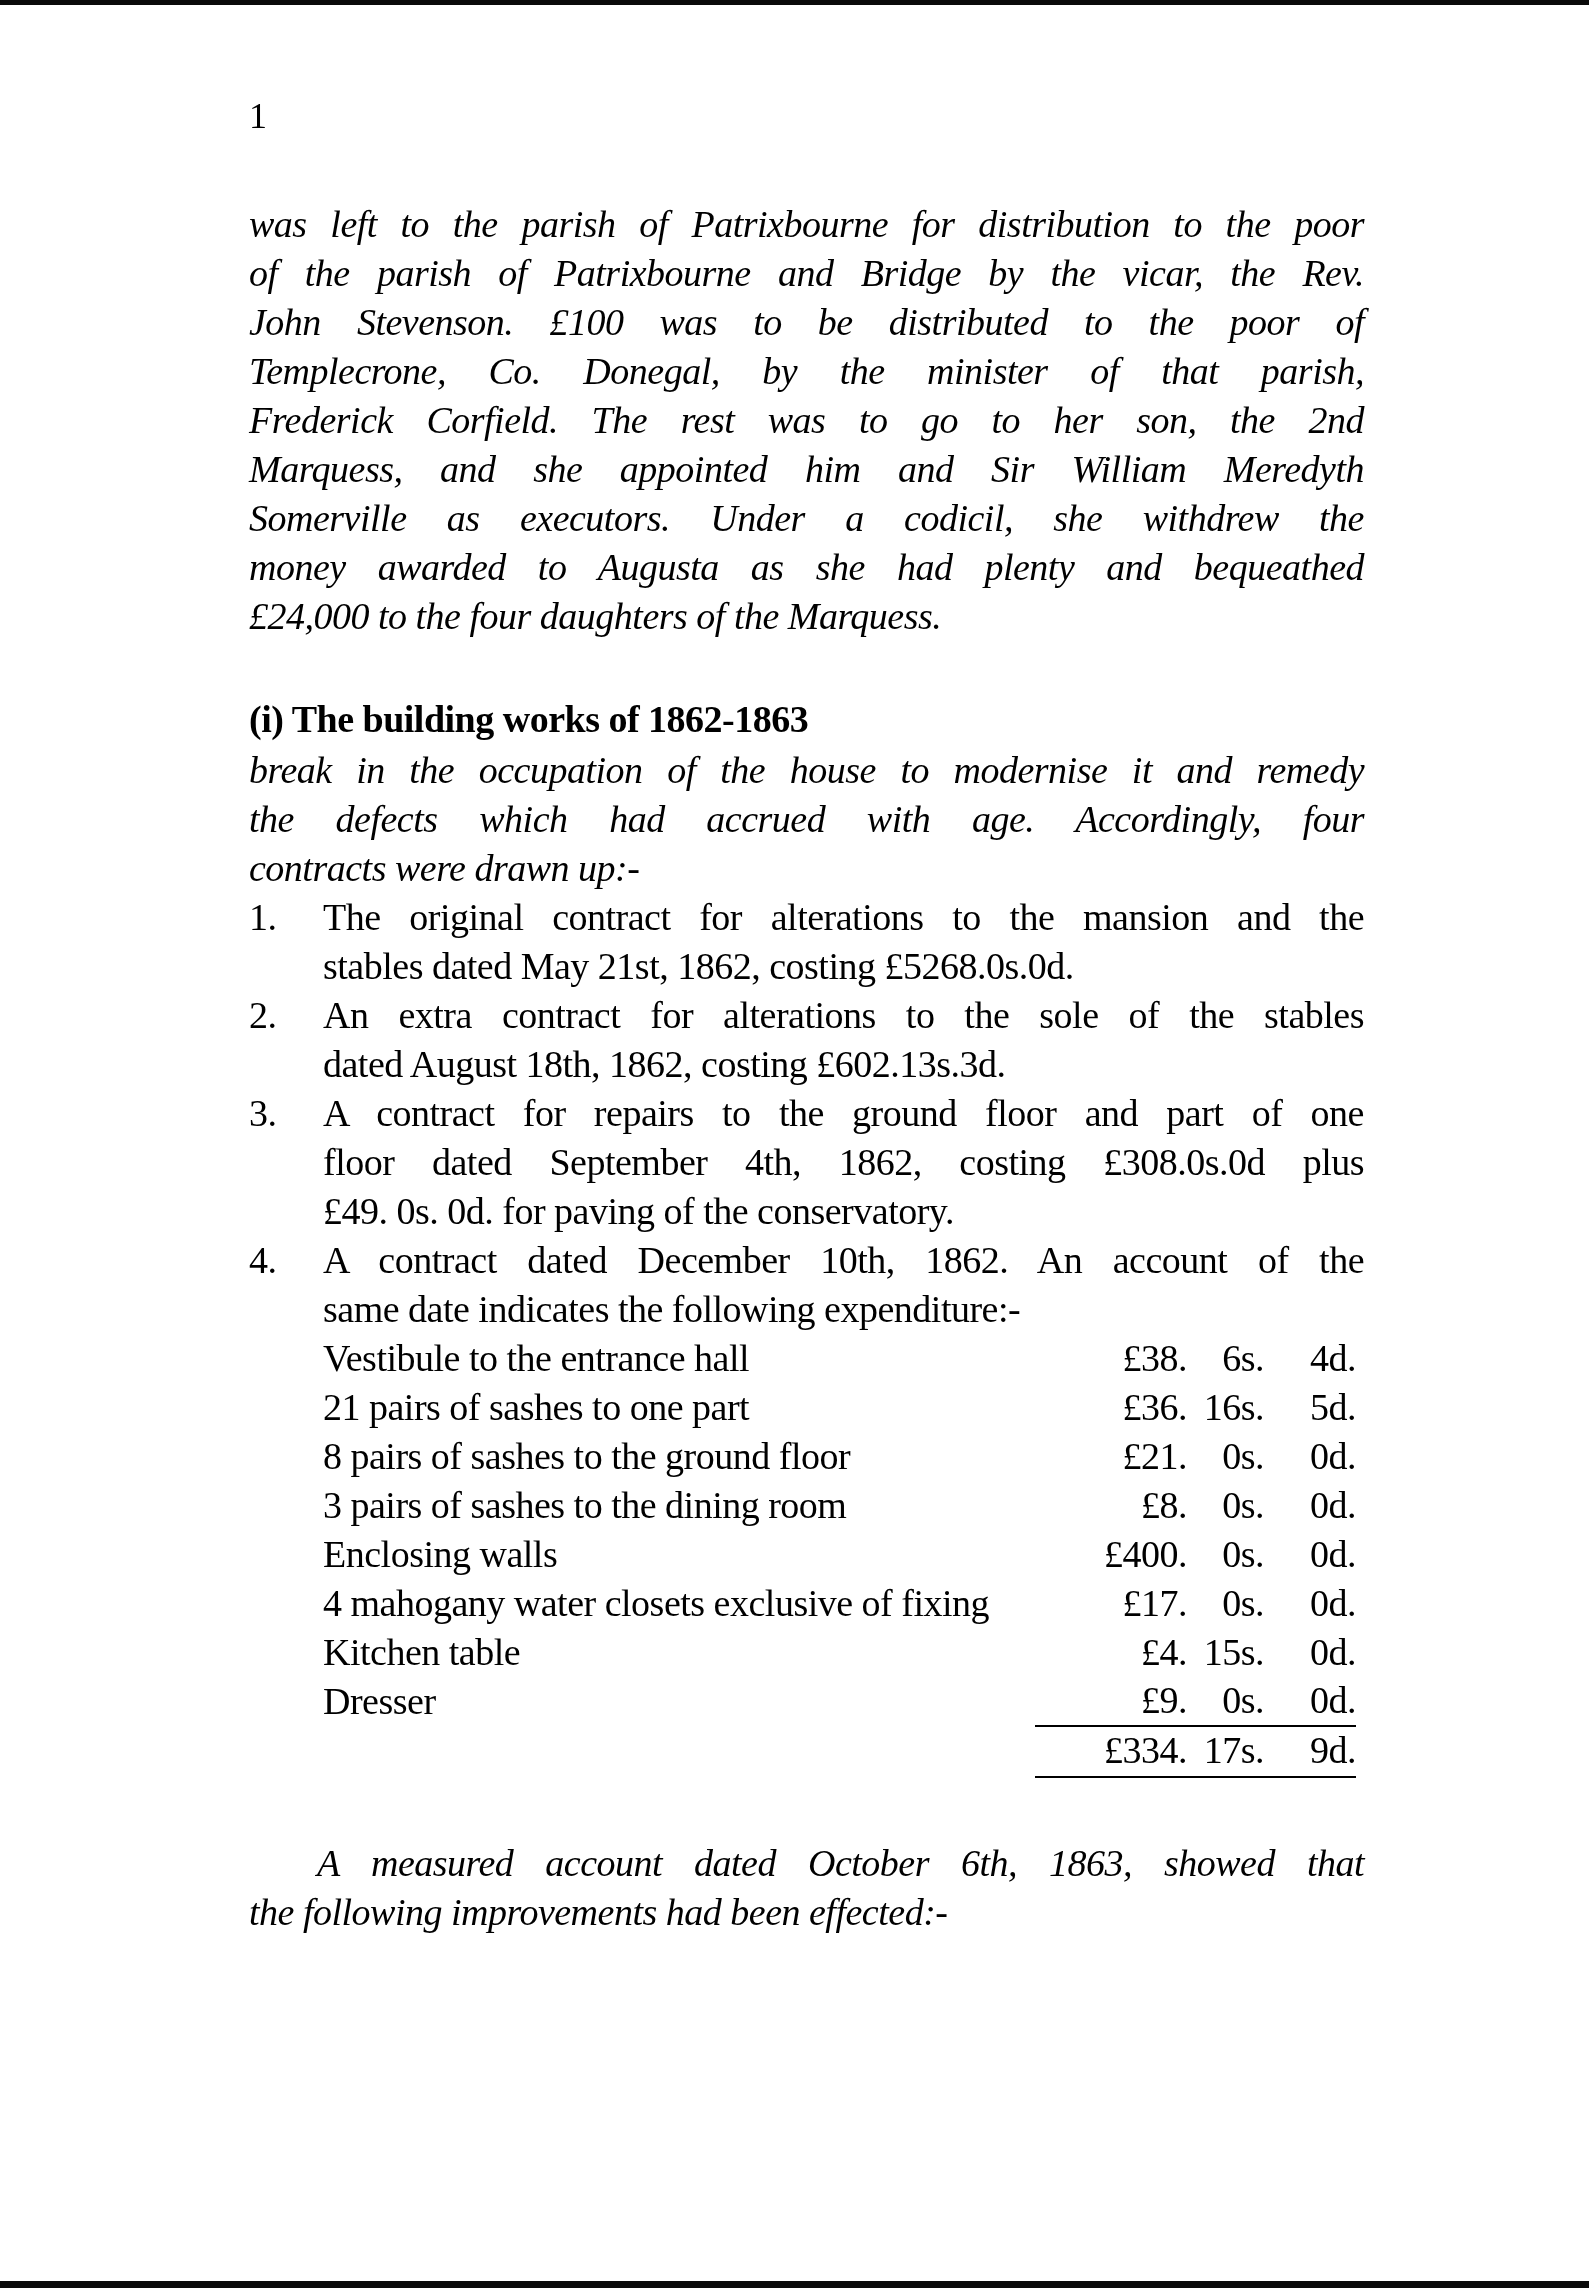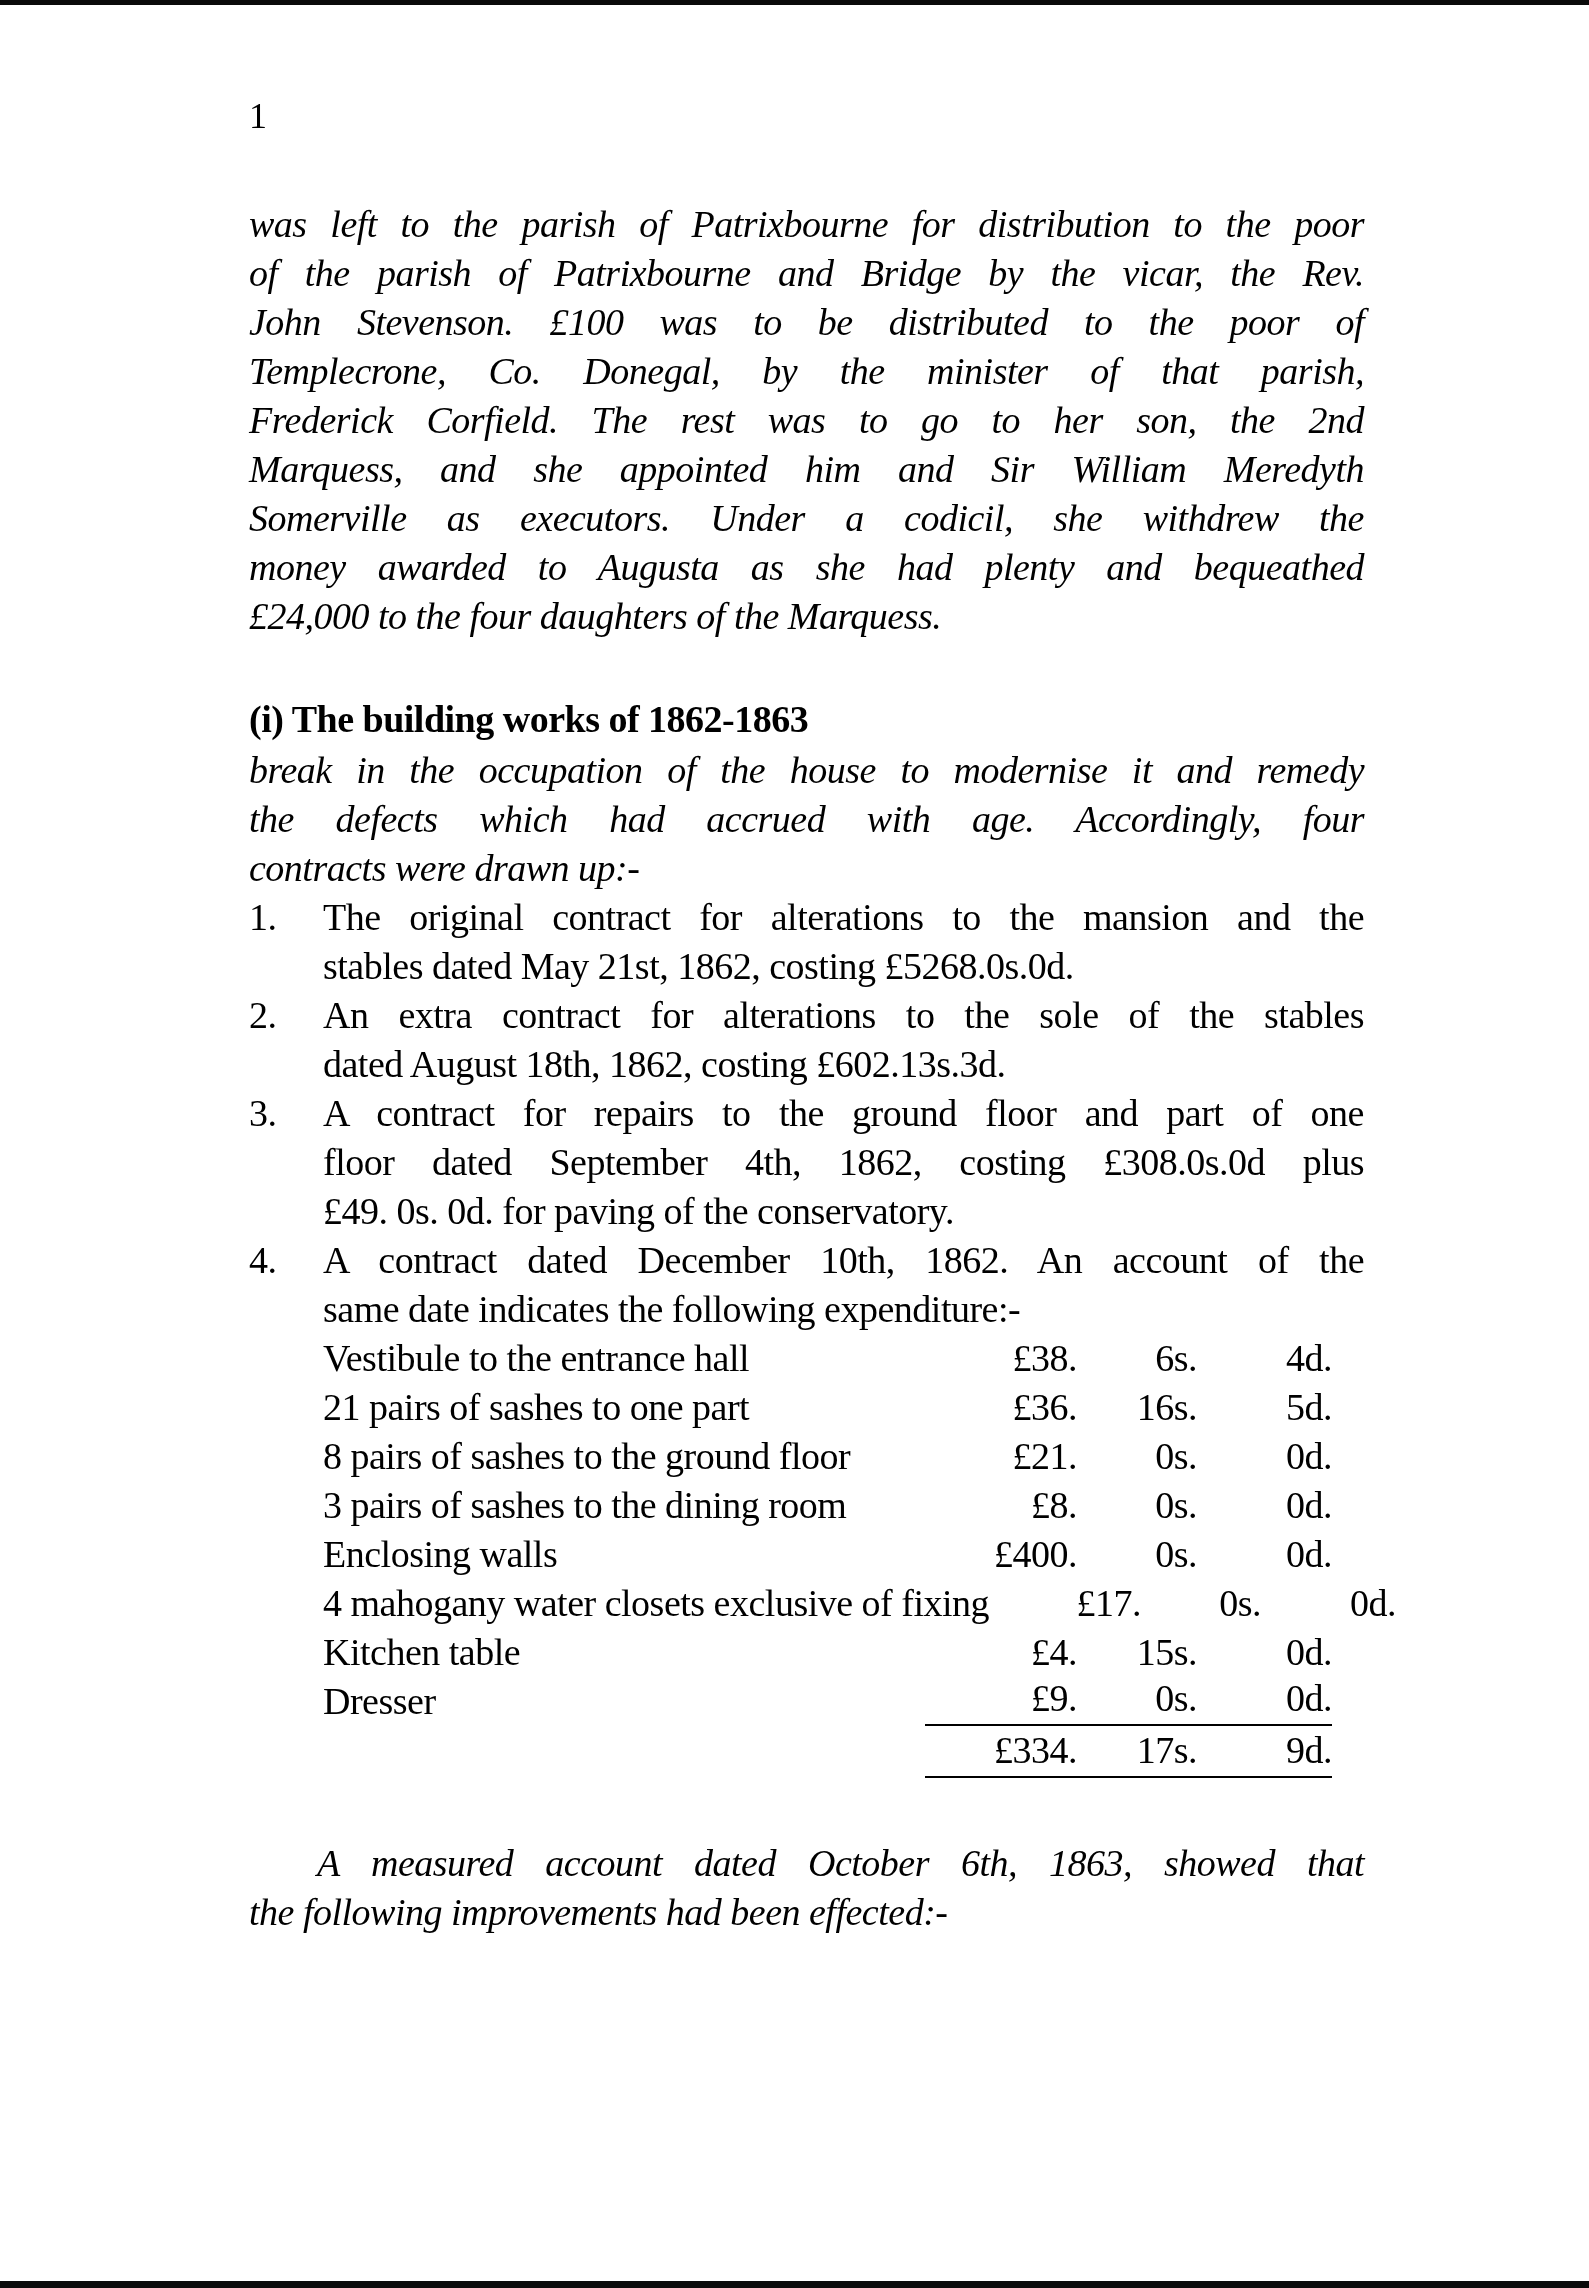--- a/index.html
+++ b/index.html
@@ -46,23 +46,23 @@
   }
 
   .contract-item { display: flex; }
   .contract-item .num {
     flex: 0 0 74px;
     text-align: left;
   }
   .contract-item .item-body { flex: 1 1 auto; min-width: 0; }
 
   .expenditure { margin-left: 74px; }
-  .exp-row { display: flex; align-items: flex-end; height: 49px; }
+  .exp-row { display: flex; align-items: center; height: 49px; }
   .exp-label { flex: 1 1 auto; white-space: nowrap; text-align: left; }
-  .amt { display: flex; flex: 0 0 auto; margin-right: 32px; gap: 43px; }
+  .amt { display: flex; flex: 0 0 auto; margin-right: 8px; }
   .amt .pounds    { display: inline-block; width: 152px; text-align: right; }
   .amt .shillings { display: inline-block; width: 66px;  text-align: right; margin-left: 11px; }
   .amt .pence     { display: inline-block; width: 81px;  text-align: right; margin-left: 11px; }
   .amt.rule { border-bottom: 2.8px solid #000; padding-bottom: 0.9px; }
   .exp-total { display: flex; justify-content: flex-end; height: 52px; align-items: center; }
 
   .para3 { margin-top: 61px; }
 </style>
 </head>
 <body>

